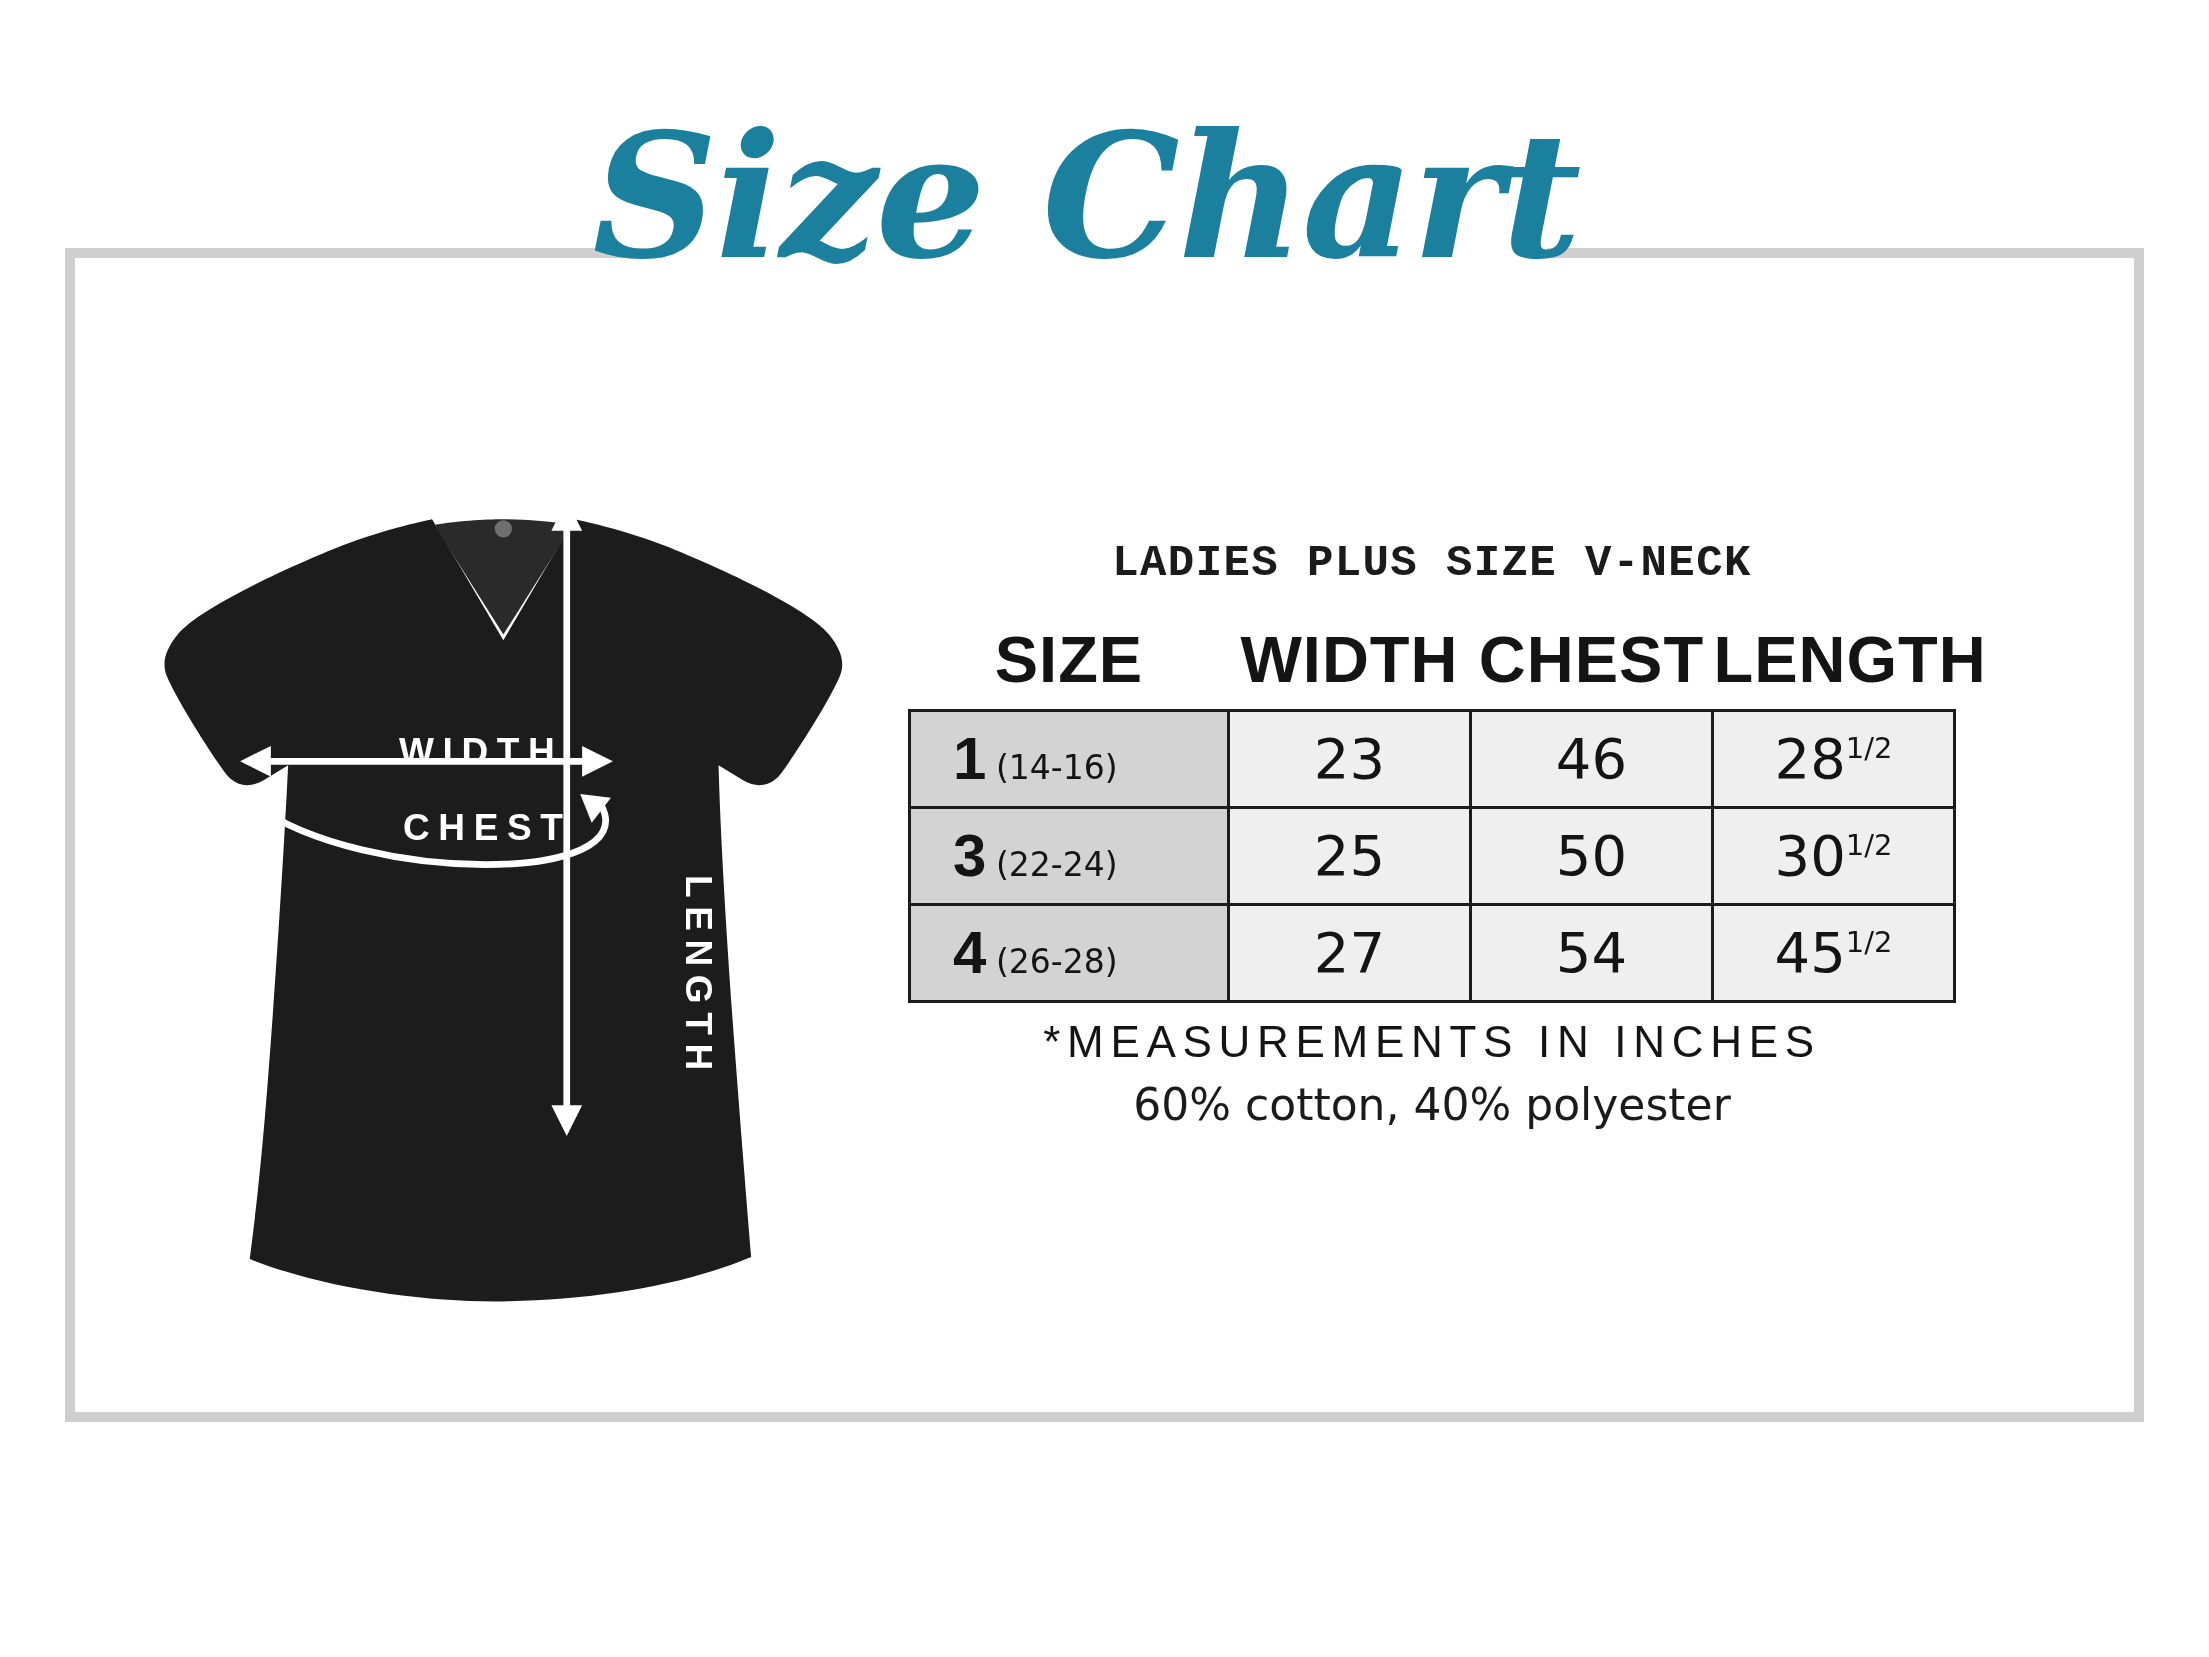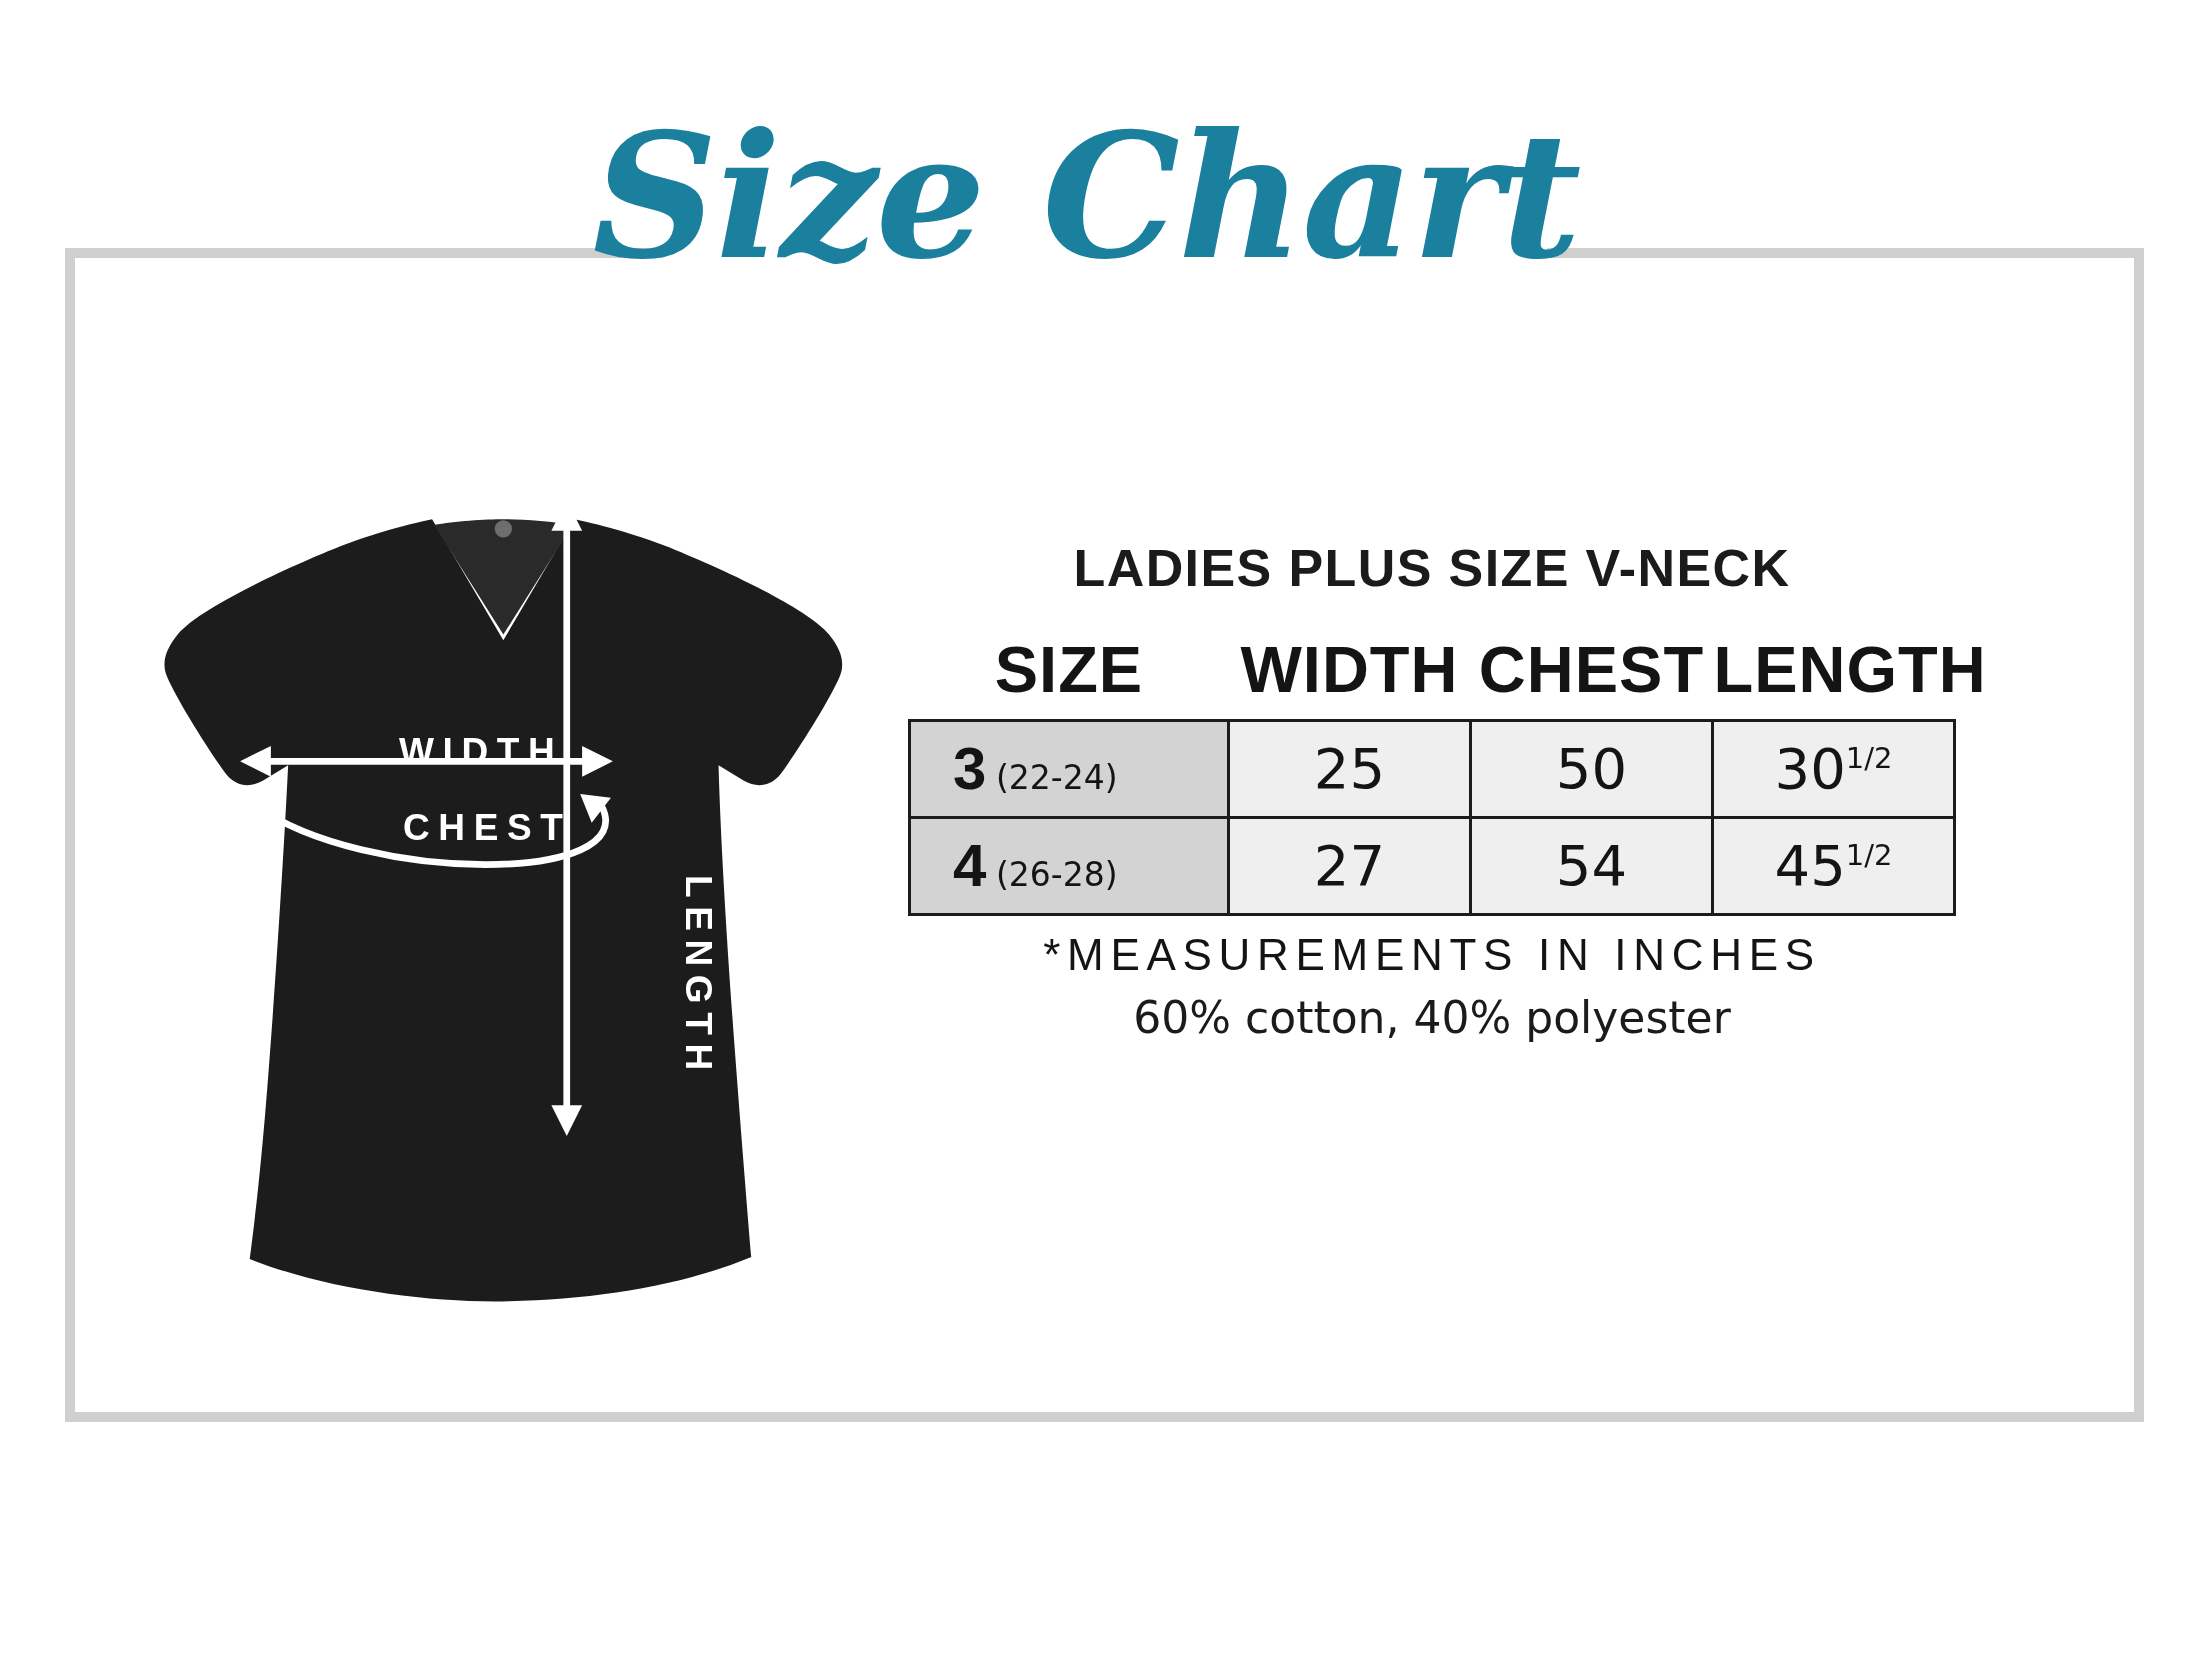--- a/index.html
+++ b/index.html
@@ -81,23 +81,23 @@
 
   
   .right {
     position: absolute;
     left: 865px;
     top: 538px;
     width: 1134px;
   }
   .sub-title {
     text-align: center;
-    font-family: Liberation Sans, sans-serif;
-    font-weight: bold;
-    font-size: 52px;
+    font-family: Liberation Mono, monospace;
+    font-weight: bold;
+    font-size: 44px;
     letter-spacing: 1.4px;
     color: #1b1b1b;
     margin-bottom: 33px;
   }
 
   table.size-table {
     border-collapse: collapse;
     width: 1038px;
     margin: 0 auto;
     table-layout: fixed;
@@ -220,20 +220,30 @@
       <tr>
         <th style="width:317px">SIZE</th>
         <th style="width:240px">WIDTH</th>
         <th style="width:240px">CHEST</th>
         <th style="width:240px">LENGTH</th>
       </tr>
     </thead>
     <tbody>
       <tr>
         <td class="size-cell">
+          <span class="size-num">1</span><span class="size-range">(14-16)</span>
+        </td>
+        <td>23</td>
+        <td>46</td>
+        <td>
+          <span>28</span><span class="frac">1/2</span>
+        </td>
+      </tr>
+      <tr>
+        <td class="size-cell">
           <span class="size-num">3</span><span class="size-range">(22-24)</span>
         </td>
         <td>25</td>
         <td>50</td>
         <td>
           <span>30</span><span class="frac">1/2</span>
         </td>
       </tr>
       <tr>
         <td class="size-cell">

